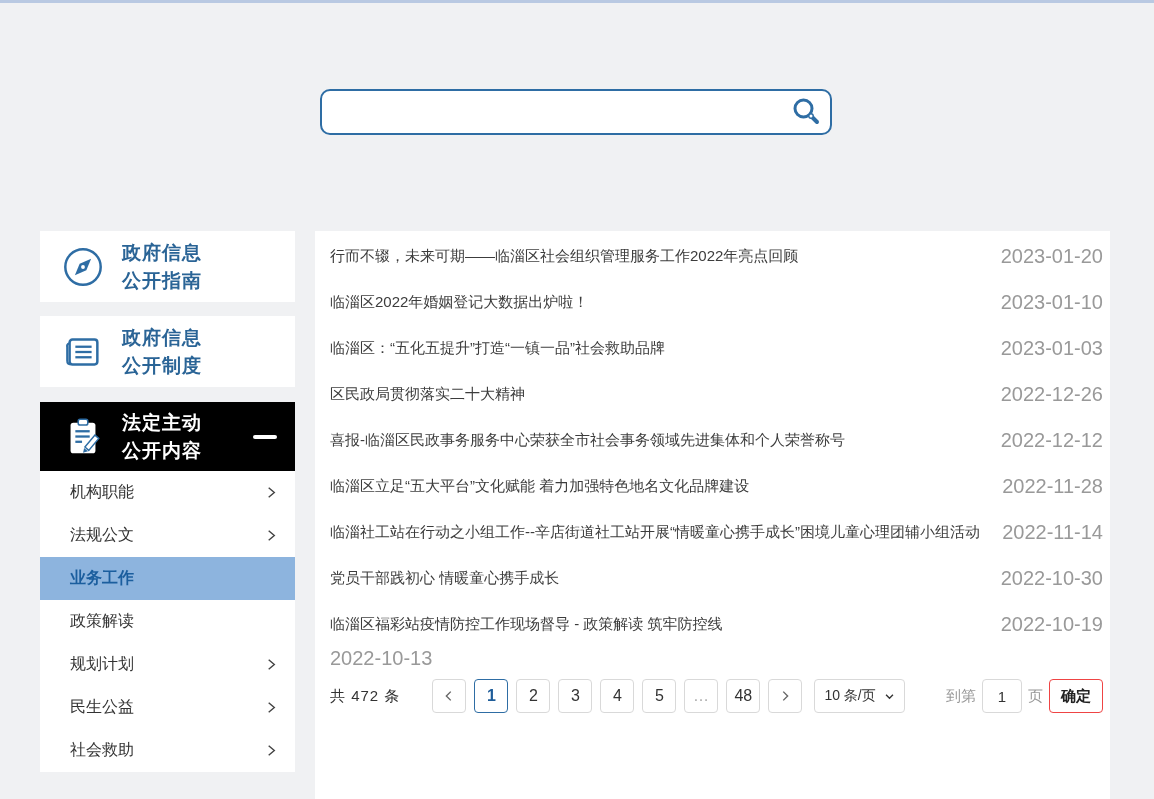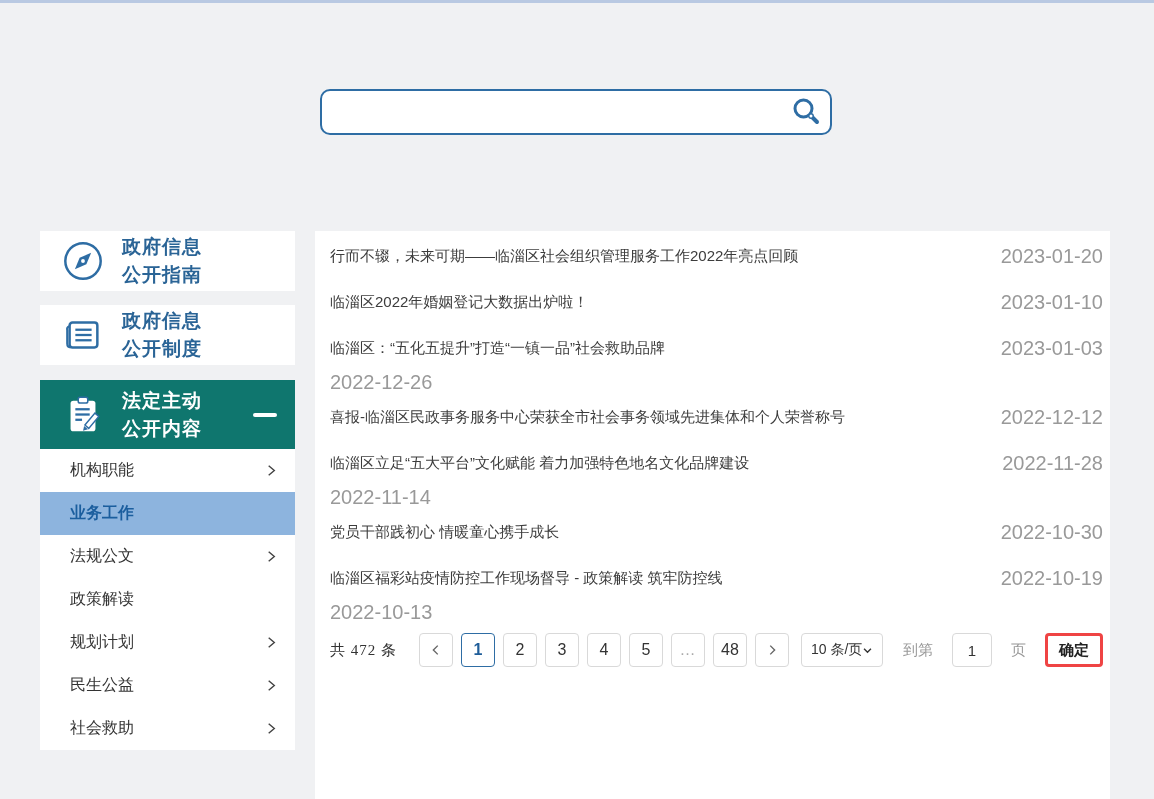--- a/index.html
+++ b/index.html
@@ -23,27 +23,27 @@
     font-family:"Liberation Sans","DejaVu Sans",sans-serif;
   }
   .search-btn{
     border:none;background:transparent;padding:0;margin-right:7px;cursor:pointer;
     display:flex;align-items:center;justify-content:center;width:34px;height:34px;
   }
 
   
   .sidebar{position:absolute;left:40px;top:231px;width:255px;}
   .side-card{
-    background:#fff;height:60px;display:flex;align-items:center;
+    background:#fff;height:71px;display:flex;align-items:center;
     padding-left:20px;box-sizing:border-box;cursor:pointer;
   }
   .side-card .ic{width:46px;height:46px;flex:0 0 46px;margin-right:16px;display:flex;align-items:center;justify-content:center;}
   .side-card .lbl{color:#2a6496;font-size:19px;font-weight:bold;line-height:1.45;letter-spacing:1px;}
   .gap14{height:14px;} .gap15{height:15px;}
-  .side-card.active{background:#0f766e;height:69px;}
+  .side-card.active{background:#000000;height:69px;}
   .side-card.active .lbl{color:#fff;}
   .minus-ic{margin-left:auto;margin-right:18px;width:24px;height:4px;border-radius:2px;background:#fff;flex:0 0 24px;}
 
   .submenu{background:#fff;}
   .submenu-item{
     height:43px;display:flex;align-items:center;justify-content:space-between;
     padding:0 16px 0 30px;font-size:16px;color:#333;cursor:pointer;
   }
   .submenu-item .chev{display:flex;align-items:center;}
   .submenu-item.selected{background:#8db4de;color:#1b5e9e;font-weight:bold;}
@@ -58,43 +58,43 @@
     flex:1;font-size:15px;color:#3c3c3c;line-height:46px;
   }
   .article-date{
     flex:0 0 92px;text-align:right;font-size:20px;color:#999;white-space:nowrap;
   }
 
   
   .pager{
     display:flex;align-items:center;margin-top:9px;font-size:15px;color:#333;
   }
-  .pg-total{margin-right:18px;letter-spacing:1px;font-family:Liberation Serif, serif;}
+  .pg-total{margin-right:28px;letter-spacing:1px;}
   .pg-btn{
     min-width:34px;height:34px;box-sizing:border-box;border:1px solid #d9d9d9;border-radius:4px;
     background:#fff;display:flex;align-items:center;justify-content:center;
     margin:0 4px;font-size:16px;color:#333;cursor:pointer;padding:0 6px;
     font-family:"Liberation Sans","DejaVu Sans",sans-serif;
   }
   .pg-btn.active{border-color:#2e6da4;color:#1f5d99;font-weight:bold;}
   .pg-btn.dots{color:#aaa;border-color:#d9d9d9;letter-spacing:1px;}
   .pg-select{
     height:34px;box-sizing:border-box;border:1px solid #d9d9d9;border-radius:4px;background:#fff;
-    display:flex;align-items:center;padding:0 9px;margin-left:8px;
+    display:flex;align-items:center;gap:8px;padding:0 9px;margin-left:8px;
     font-size:14px;color:#333;cursor:pointer;
   }
-  .goto{margin-left:auto;display:flex;align-items:center;gap:19px;}
+  .goto{margin-left:auto;display:flex;align-items:center;gap:6px;}
   .goto-lbl{color:#999;font-size:15px;}
   .goto-input{
     width:40px;height:34px;box-sizing:border-box;border:1px solid #d9d9d9;border-radius:4px;
     text-align:center;font-size:15px;color:#333;outline:none;
     font-family:"Liberation Sans","DejaVu Sans",sans-serif;
   }
   .confirm-btn{
-    height:34px;box-sizing:border-box;border:3px solid #ef4444;border-radius:4px;background:#fff;
+    height:34px;box-sizing:border-box;border:1px solid #ef4444;border-radius:4px;background:#fff;
     font-size:15px;font-weight:bold;color:#222;padding:0 11px;cursor:pointer;
     font-family:"Liberation Sans","DejaVu Sans",sans-serif;
   }
 </style>
 </head>
 <body>
 
 <div class="top-strip"></div>
 
 <div class="search-box">
@@ -164,32 +164,32 @@
 
   <div class="submenu">
     <div class="submenu-item">
       <span>机构职能</span>
       <span class="chev">
         <svg width="15" height="15" viewBox="0 0 16 16" fill="none">
             <polyline points="5,3 11,8 5,13" stroke="#444" stroke-width="1.5"></polyline>
           </svg>
       </span>
     </div>
+    <div class="submenu-item">
+      <span>法规公文</span>
+      <span class="chev">
+        <svg width="15" height="15" viewBox="0 0 16 16" fill="none">
+            <polyline points="5,3 11,8 5,13" stroke="#444" stroke-width="1.5"></polyline>
+          </svg>
+      </span>
+    </div>
     <div class="submenu-item selected">
       <span>业务工作</span>
     </div>
     <div class="submenu-item">
-      <span>法规公文</span>
-      <span class="chev">
-        <svg width="15" height="15" viewBox="0 0 16 16" fill="none">
-            <polyline points="5,3 11,8 5,13" stroke="#444" stroke-width="1.5"></polyline>
-          </svg>
-      </span>
-    </div>
-    <div class="submenu-item">
       <span>政策解读</span>
     </div>
     <div class="submenu-item">
       <span>规划计划</span>
       <span class="chev">
         <svg width="15" height="15" viewBox="0 0 16 16" fill="none">
             <polyline points="5,3 11,8 5,13" stroke="#444" stroke-width="1.5"></polyline>
           </svg>
       </span>
     </div>
@@ -220,31 +220,33 @@
   </div>
   <div class="article-row">
     <span class="article-title">临淄区2022年婚姻登记大数据出炉啦！</span>
     <span class="article-date">2023-01-10</span>
   </div>
   <div class="article-row">
     <span class="article-title">临淄区：“五化五提升”打造“一镇一品”社会救助品牌</span>
     <span class="article-date">2023-01-03</span>
   </div>
   <div class="article-row">
+    <span class="article-title">区民政局贯彻落实二十大精神</span>
     <span class="article-date">2022-12-26</span>
   </div>
   <div class="article-row">
     <span class="article-title">喜报-临淄区民政事务服务中心荣获全市社会事务领域先进集体和个人荣誉称号</span>
     <span class="article-date">2022-12-12</span>
   </div>
   <div class="article-row">
     <span class="article-title">临淄区立足“五大平台”文化赋能 着力加强特色地名文化品牌建设</span>
     <span class="article-date">2022-11-28</span>
   </div>
   <div class="article-row">
+    <span class="article-title">临淄社工站在行动之小组工作--辛店街道社工站开展“情暖童心携手成长”困境儿童心理团辅小组活动</span>
     <span class="article-date">2022-11-14</span>
   </div>
   <div class="article-row">
     <span class="article-title">党员干部践初心 情暖童心携手成长</span>
     <span class="article-date">2022-10-30</span>
   </div>
   <div class="article-row">
     <span class="article-title">临淄区福彩站疫情防控工作现场督导 - 政策解读 筑牢防控线</span>
     <span class="article-date">2022-10-19</span>
   </div>

